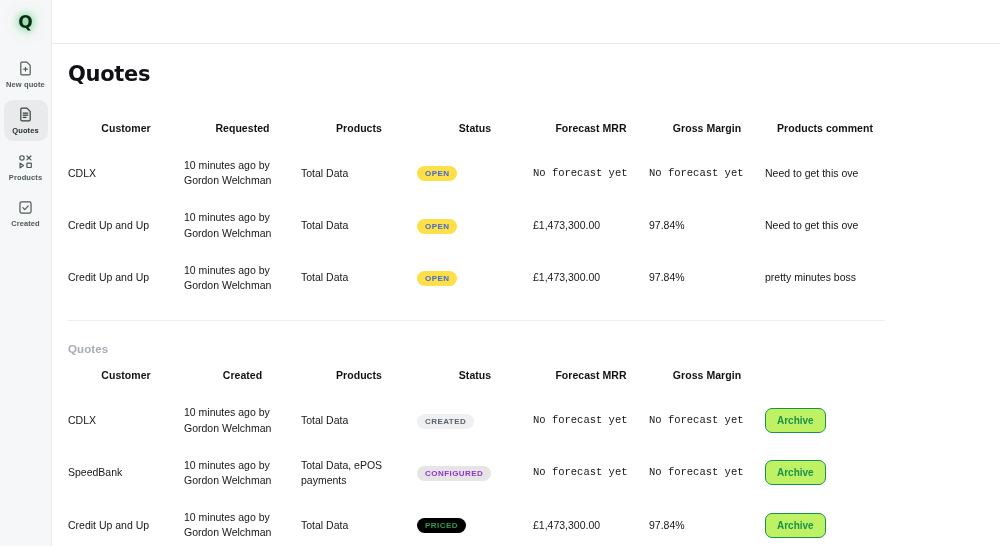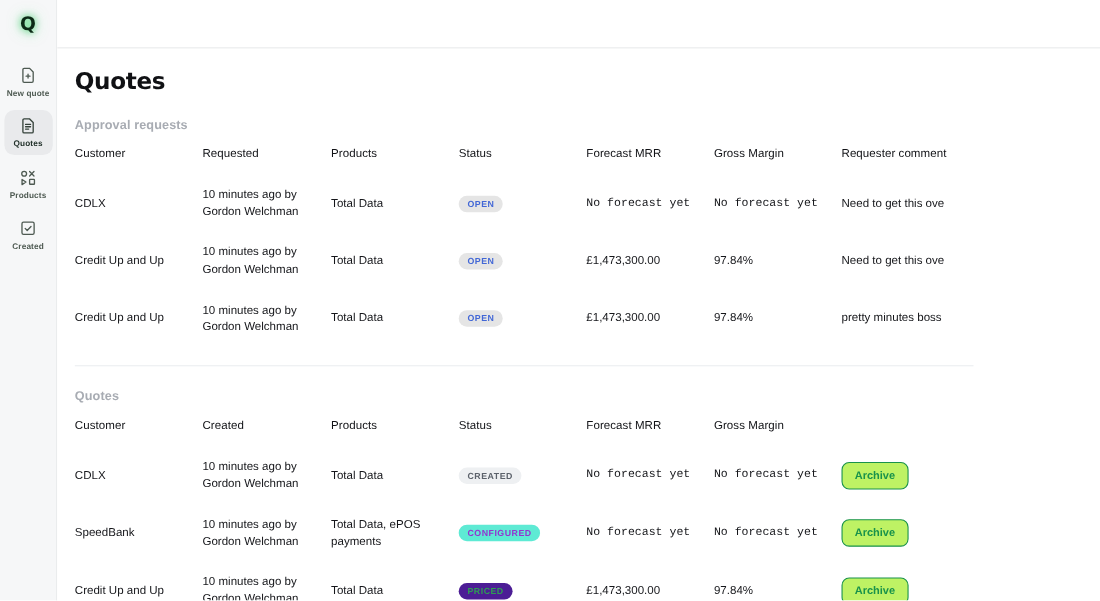--- a/index.html
+++ b/index.html
@@ -55,21 +55,21 @@
   }
   .section { margin-top: 22px; }
   .section-title {
     font-size: 11.5px; font-weight: 700; color: #a8acb3;
     letter-spacing: .1px;
   }
   .divider { height: 1px; background: #eceef0; width: 817px; margin: 16px 0 0 0; }
 
   table.grid { border-collapse: collapse; width: 817px; table-layout: fixed; }
   table.grid th {
-    text-align: left; font-size: 10.5px; font-weight: 400; color: #111216;
+    text-align: center; font-size: 10.5px; font-weight: 700; color: #111216;
     padding: 14px 0 13px 0; vertical-align: middle; letter-spacing: .05px;
   }
   table.grid td {
     font-size: 10.5px; color: #15161a; padding: 11px 0; vertical-align: middle;
     line-height: 1.45;
   }
   .c-cust   { width: 116px; }
   .c-when   { width: 117px; }
   .c-prod   { width: 116px; }
   .c-status { width: 116px; }
@@ -77,24 +77,24 @@
   .c-gm     { width: 116px; }
   .c-last   { width: 120px; }
   .muted { color: #a9adb4; font-family: Liberation Mono, monospace; }
   .two-line { padding-right: 14px; }
 
   .badge {
     display: inline-block; font-size: 8px; font-weight: 700;
     letter-spacing: .45px; padding: 4px 8px 3px; border-radius: 999px;
     line-height: 1; white-space: nowrap;
   }
-  .badge.open       { background: #e5e5e5; color: #4267d6; }
+  .badge.open       { background: #fde047; color: #4267d6; }
   .badge.created    { background: #eef0f2; color: #5c626b; }
-  .badge.configured { background: #5eead4; color: #9333cf; }
-  .badge.priced     { background: #4c1d95; color: #2e9d53; }
+  .badge.configured { background: #e5e5e5; color: #9333cf; }
+  .badge.priced     { background: #000000; color: #2e9d53; }
 
   .archive-btn {
     display: inline-block; background: #bef264; border: 1.6px solid #19924b;
     color: #19924b; font-weight: 700; font-size: 10px;
     padding: 5px 11px 5px; border-radius: 7px; cursor: pointer;
     font-family: "Liberation Sans", sans-serif; line-height: 1.3;
   }
 </style>
 </head>
 <body>
@@ -153,41 +153,40 @@
   </aside>
 
   <div class="main">
     <div class="topbar"></div>
 
     <div class="content">
 
       <h1 class="page-title">Quotes</h1>
 
       <div class="section">
-        <div class="section-title">Approval requests</div>
 
         <table class="grid">
           <colgroup>
             <col class="c-cust">
               <col class="c-when">
               <col class="c-prod">
               <col class="c-status">
             <col class="c-mrr">
               <col class="c-gm">
               <col class="c-last">
           </colgroup>
           <thead>
             <tr>
               <th>Customer</th>
               <th>Requested</th>
               <th>Products</th>
               <th>Status</th>
               <th>Forecast MRR</th>
               <th>Gross Margin</th>
-              <th>Requester comment</th>
+              <th>Products comment</th>
             </tr>
           </thead>
           <tbody>
             <tr>
               <td>CDLX</td>
               <td class="two-line">10 minutes ago by Gordon Welchman</td>
               <td>Total Data</td>
               <td><span class="badge open">OPEN</span></td>
               <td class="muted">No forecast yet</td>
               <td class="muted">No forecast yet</td>

